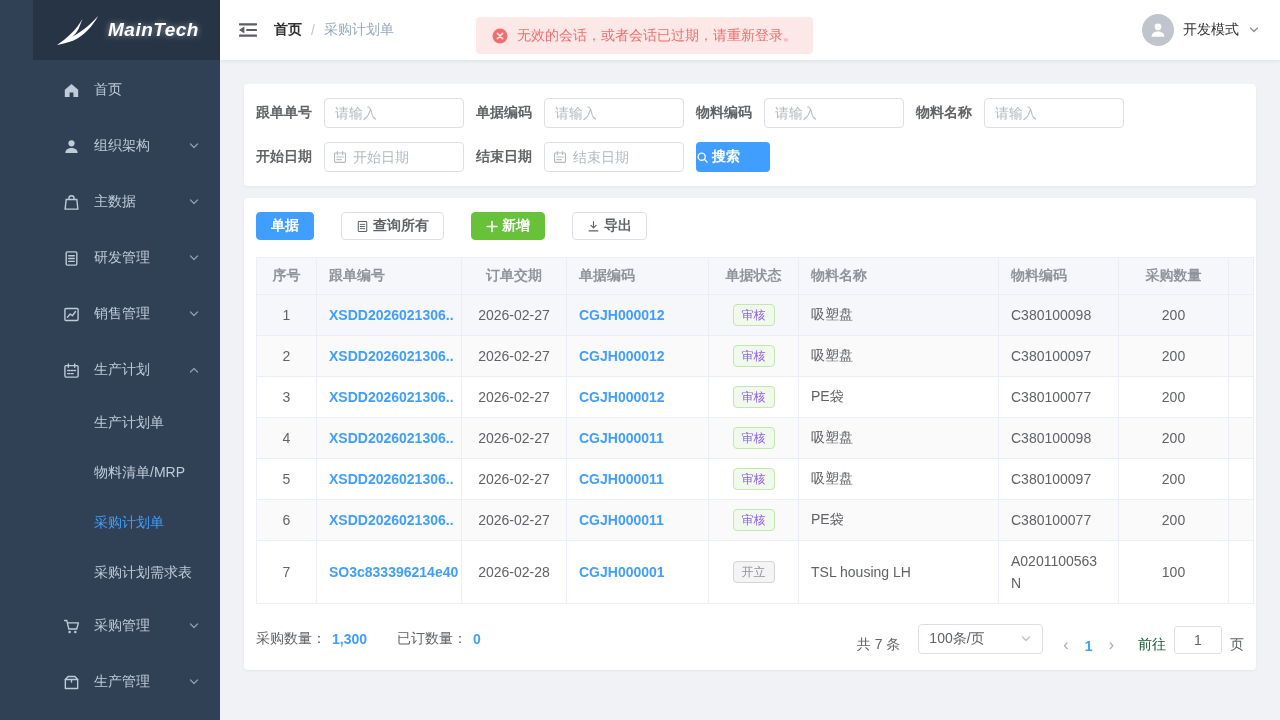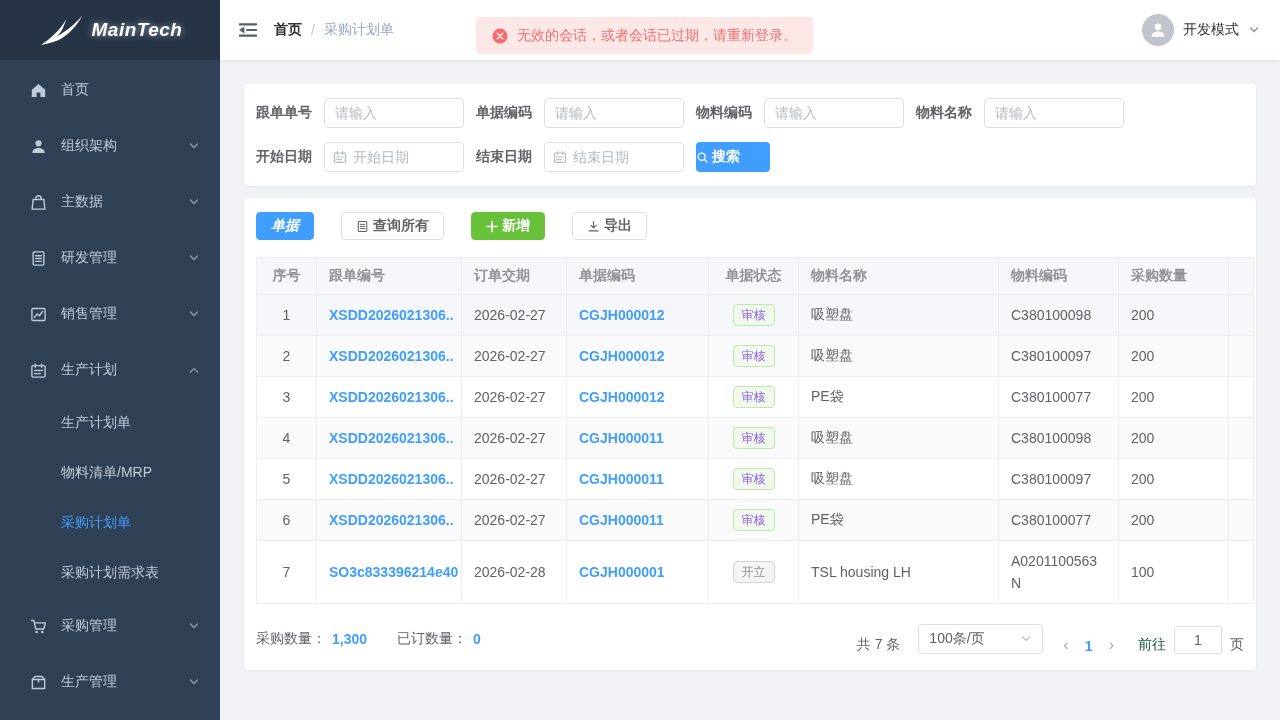--- a/index.html
+++ b/index.html
@@ -1,20 +1,20 @@
 <!DOCTYPE html>
 <html><head>
 <meta charset="utf-8">
 <style>
   * { margin:0; padding:0; box-sizing:border-box; }
   html,body { width:1280px; height:720px; overflow:hidden; }
   body { font-family:"Liberation Sans","DejaVu Sans",sans-serif; background:#f0f2f5; display:flex; font-size:14px; color:#606266; }
 
   
-  .sidebar { width:220px; height:720px; background:#304156; flex-shrink:0; display:flex; flex-direction:column; }
+  .sidebar { width:220px; height:720px; background:#304156; flex-shrink:0; display:flex; flex-direction:column;padding-left:33px; }
   .logo { height:60px; background:#263445; display:flex; align-items:center; justify-content:center; gap:6px; }
   .logo-text { color:#fff; font-size:19px; font-weight:800; font-style:italic; letter-spacing:.5px; text-shadow:0 0 6px rgba(255,255,255,.5); }
   .menu { flex:1; padding-top:2px; }
   .menu-item { height:56px; display:flex; align-items:center; padding:0 20px 0 30px; color:#bfcbd9; cursor:pointer; }
   .menu-item .mi-icon { width:17px; height:17px; margin-right:14px; display:inline-flex; color:#bfcbd9; }
   .menu-item .mi-icon svg { width:100%; height:100%; }
   .menu-chevron { margin-left:auto; width:12px; height:12px; color:#8a99ac; display:inline-flex; }
   .menu-chevron svg { width:12px; height:12px; }
   .menu-chevron.up svg { transform:rotate(180deg); }
   .submenu-item { height:50px; display:flex; align-items:center; padding-left:61px; color:#bfcbd9; cursor:pointer; }
@@ -51,30 +51,30 @@
   .date-box .cal { width:14px; height:14px; color:#b4b9c2; flex-shrink:0; display:inline-flex; }
   .date-box input { border:none; outline:none; width:100%; font-size:14px; font-family:inherit; color:#606266; }
   .date-box input::placeholder { color:#b4b9c2; }
   .search-btn { width:74px; height:30px; background:#409eff; color:#fff; border:none; border-radius:4px; font-size:14px; font-weight:700; display:inline-flex; align-items:center; justify-content:flex-start; gap:3px; cursor:pointer; font-family:inherit; }
   .search-btn svg { width:13px; height:13px; }
 
   
   .toolbar { display:flex; align-items:center; gap:27px; margin-bottom:17px; }
   .btn { height:28px; padding:0 14px; border-radius:4px; border:1px solid #dcdfe6; background:#fff; color:#606266; font-size:14px; display:inline-flex; align-items:center; gap:4px; cursor:pointer; font-family:inherit; font-weight:600; }
   .btn svg { width:13px; height:13px; }
-  .btn-primary { background:#409eff; border-color:#409eff; color:#fff;font-style:italic; }
+  .btn-primary { background:#409eff; border-color:#409eff; color:#fff; }
   .btn-success { background:#67c23a; border-color:#67c23a; color:#fff; }
 
   
   table { width:100%; border-collapse:collapse; table-layout:fixed; font-size:14px; }
   th { background:#f5f7fa; color:#909399; font-weight:700; padding:8px 12px; border:1px solid #ebeef5; height:37px; }
   td { padding:9px 12px; border:1px solid #ebeef5; color:#606266; height:41px; }
   tbody tr:nth-child(even) { background:#fafafa; }
   tbody tr.hovered { background:#f5f7fa; }
-  .al { text-align:left; } .ar { text-align:left; } .ac { text-align:center; }
+  .al { text-align:left; } .ar { text-align:center; } .ac { text-align:center; }
   .cell-link { color:#409eff; font-weight:700; cursor:pointer; }
   .tag { display:inline-block; height:22px; line-height:20px; padding:0 8px; font-size:12px; border-radius:4px; border:1px solid; }
   .tag.success { color:#8b5cf6; background:#f0f9eb; border-color:#c2e7b0; }
   .tag.info { color:#909399; background:#f4f4f5; border-color:#d3d4d6; }
   td.col-material-code { word-break:break-all; line-height:22px; }
 
   
   .table-footer { margin-top:20px; display:flex; align-items:center; }
   .stat-label { color:#606266; }
   .stat-value { color:#409eff; font-weight:700; margin:0 0 0 6px; }

